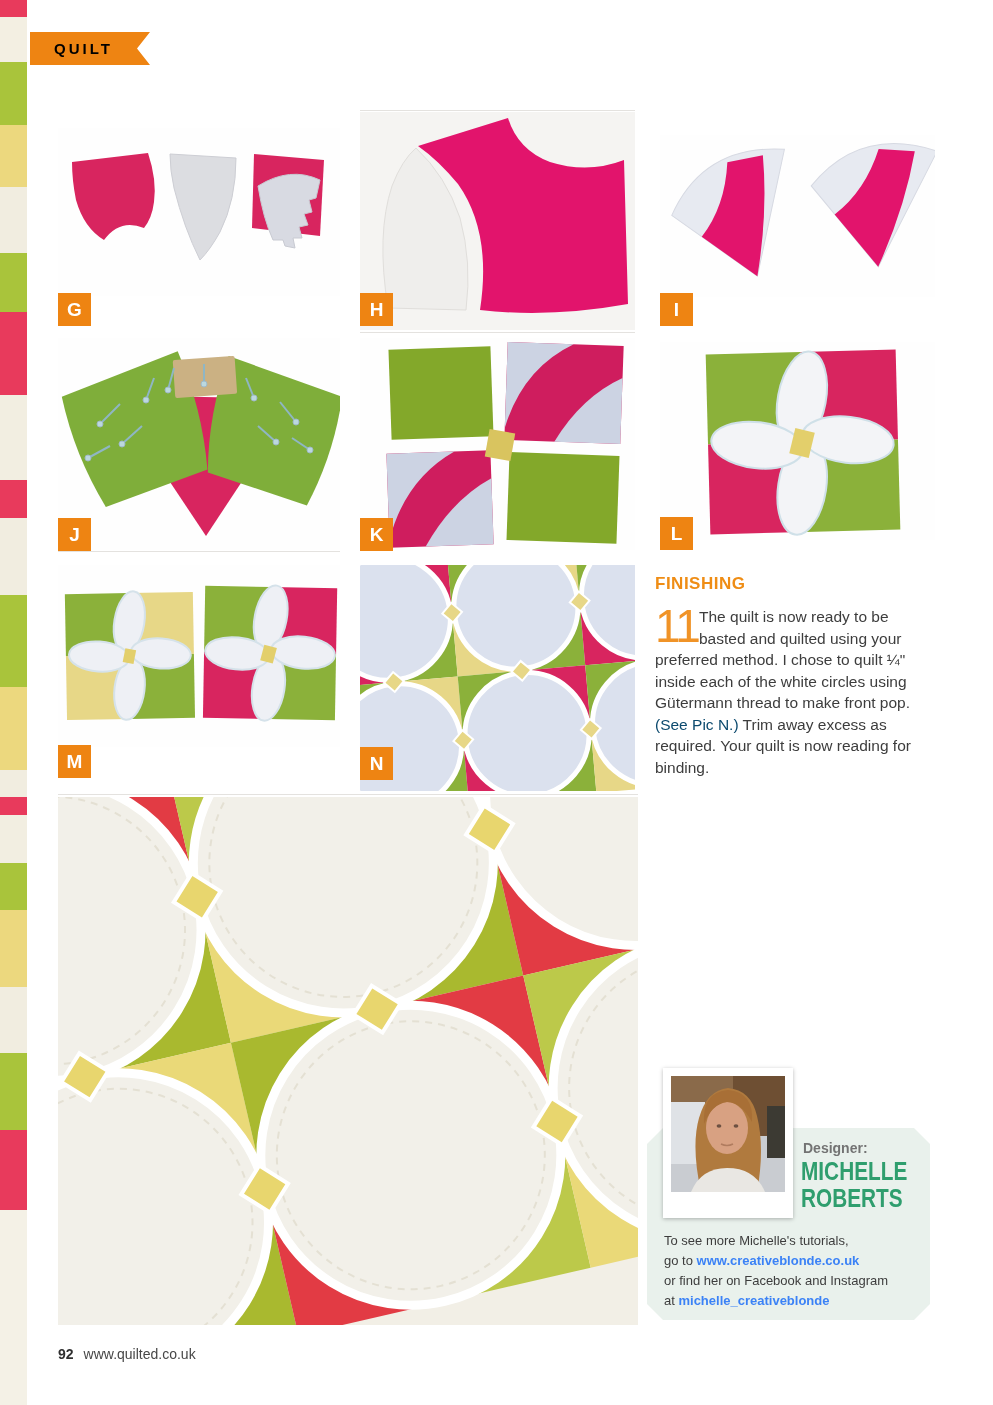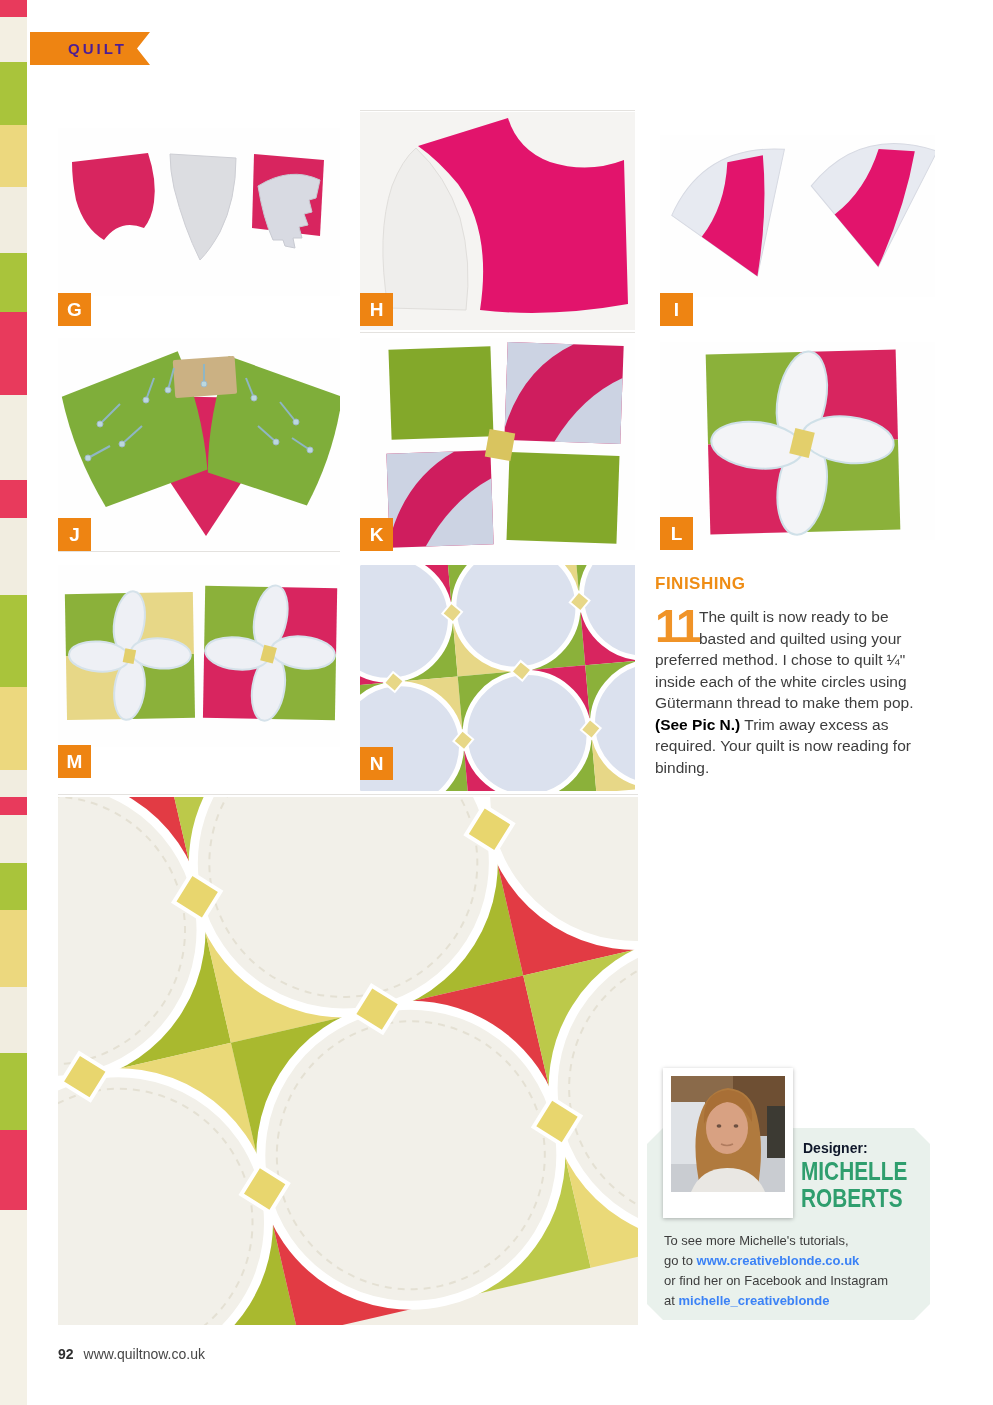--- a/index.html
+++ b/index.html
@@ -30,22 +30,22 @@
       #f2eee1 815px,#f2eee1 863px,
       #a9c43b 863px,#a9c43b 910px,
       #ecd87e 910px,#ecd87e 987px,
       #f1ede0 987px,#f1ede0 1053px,
       #a9c43b 1053px,#a9c43b 1130px,
       #e83a5c 1130px,#e83a5c 1210px,
       #f4f1e6 1210px,#f4f1e6 100%);
   }
   .quilt-ribbon{
     position:absolute;left:30px;top:32px;width:120px;height:33px;
-    background:#ee8412;color:#4c1d95;
-    display:flex;align-items:center;padding-left:38px;box-sizing:border-box;
+    background:#ee8412;color:#000000;
+    display:flex;align-items:center;padding-left:24px;box-sizing:border-box;
     font-size:15px;font-weight:bold;letter-spacing:3px;
     clip-path:polygon(0 0,100% 0,calc(100% - 13px) 50%,100% 100%,0 100%);
   }
   .badge{
     position:absolute;width:33px;height:33px;background:#ee8412;
     color:#fff;font-size:19px;font-weight:bold;
     display:flex;align-items:center;justify-content:center;
   }
   .hairline{position:absolute;height:1px;background:#e4e2df;}
   .photo{position:absolute;}
@@ -54,39 +54,39 @@
   
   .finishing{position:absolute;left:655px;top:574px;width:282px;}
   .finishing h2{
     margin:0 0 12px 0;font-size:17px;letter-spacing:.5px;
     color:#ef8d15;font-weight:800;
   }
   .step{margin-bottom:22px;font-size:15.5px;line-height:21.5px;color:#3d3d3d;}
   .step::after{content:"";display:block;clear:both;}
   .step .num{
     float:left;width:44px;font-size:46px;line-height:41px;
-    color:#f09327;font-weight:700;letter-spacing:-2px;
+    color:#f09327;font-weight:400;letter-spacing:-2px;
   }
   .step p{margin:0;}
-  .hl{color:#000000;font-weight:bold;}
+  .hl{color:#0c4a6e;font-weight:normal;}
   .endmark{color:#ee8412;font-size:16px;}
 
   
   .designer-bg{
     position:absolute;left:647px;top:1128px;width:283px;height:192px;
     background:#e9f1ec;
     clip-path:polygon(16px 0,calc(100% - 16px) 0,100% 16px,100% calc(100% - 16px),
       calc(100% - 16px) 100%,16px 100%,0 calc(100% - 16px),0 16px);
   }
   .polaroid{
     position:absolute;left:663px;top:1068px;width:114px;height:116px;
     background:#fff;padding:8px 8px 26px 8px;
     box-shadow:0 1px 4px rgba(0,0,0,.28);
   }
-  .designer-label{position:absolute;left:803px;top:1140px;font-size:14px;font-weight:bold;color:#0f172a;}
+  .designer-label{position:absolute;left:803px;top:1140px;font-size:14px;font-weight:bold;color:#737373;}
   .designer-name{
     position:absolute;left:801px;top:1158px;color:#2f9e6e;
     font-size:26px;line-height:27px;font-weight:bold;
     transform:scaleX(.8);transform-origin:left top;white-space:nowrap;
   }
   .designer-contact{position:absolute;left:664px;top:1231px;width:262px;font-size:13px;line-height:20px;color:#3d3d3d;}
   .designer-contact b{color:#3b82f6;}
 
   .footer{position:absolute;left:58px;top:1346px;font-size:14px;color:#474747;}
   .footer .pg{font-weight:bold;margin-right:10px;color:#2f2f2f;margin-top:47px;}
@@ -393,21 +393,21 @@
       </g>
     </g>
   </svg>
 </div>
 
 <div class="finishing">
   <h2>FINISHING</h2>
 
   <div class="step">
     <div class="num">11</div>
-    <p><span>The quilt is now ready to be basted and quilted using your preferred method. I chose to quilt ¼" inside each of the white circles using Gütermann thread to make them pop. </span><span class="hl">(See Pic N.)</span><span> Trim away excess as required. Your quilt is now reading for binding.</span></p>
+    <p><span>The quilt is now ready to be basted and quilted using your preferred method. I chose to quilt ¼" inside each of the white circles using Gütermann thread to make front pop. </span><span class="hl">(See Pic N.)</span><span> Trim away excess as required. Your quilt is now reading for binding.</span></p>
   </div>
 
 
 </div>
 
 <div class="designer-bg"></div>
 
 <div class="polaroid">
   <svg width="114" height="116" viewBox="0 0 114 116">
     <rect width="114" height="116" fill="#c9ccd1"></rect>
@@ -432,14 +432,14 @@
 </div>
 
 <div class="designer-contact">
   <div>To see more Michelle's tutorials,</div>
   <div><span>go to </span><b>www.creativeblonde.co.uk</b></div>
   <div>or find her on Facebook and Instagram</div>
   <div><span>at </span><b>michelle_creativeblonde</b></div>
 </div>
 
 <div class="footer">
-  <span class="pg">92</span><span>www.quiltnow.co.uk</span>
+  <span class="pg">92</span><span>www.quilted.co.uk</span>
 </div>
 
 </body></html>

